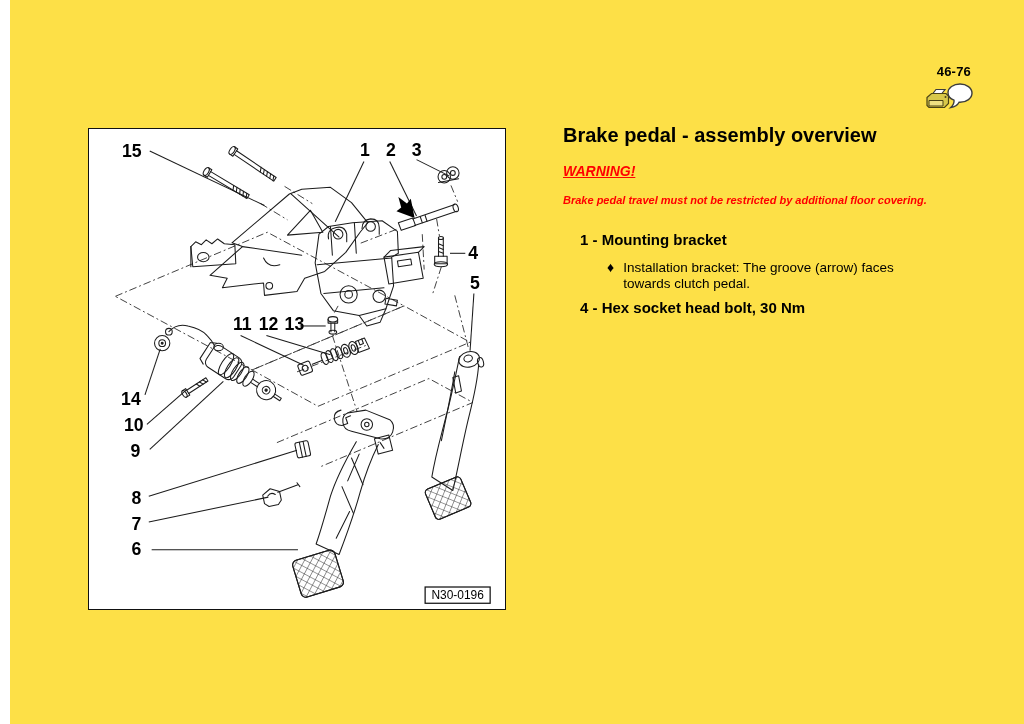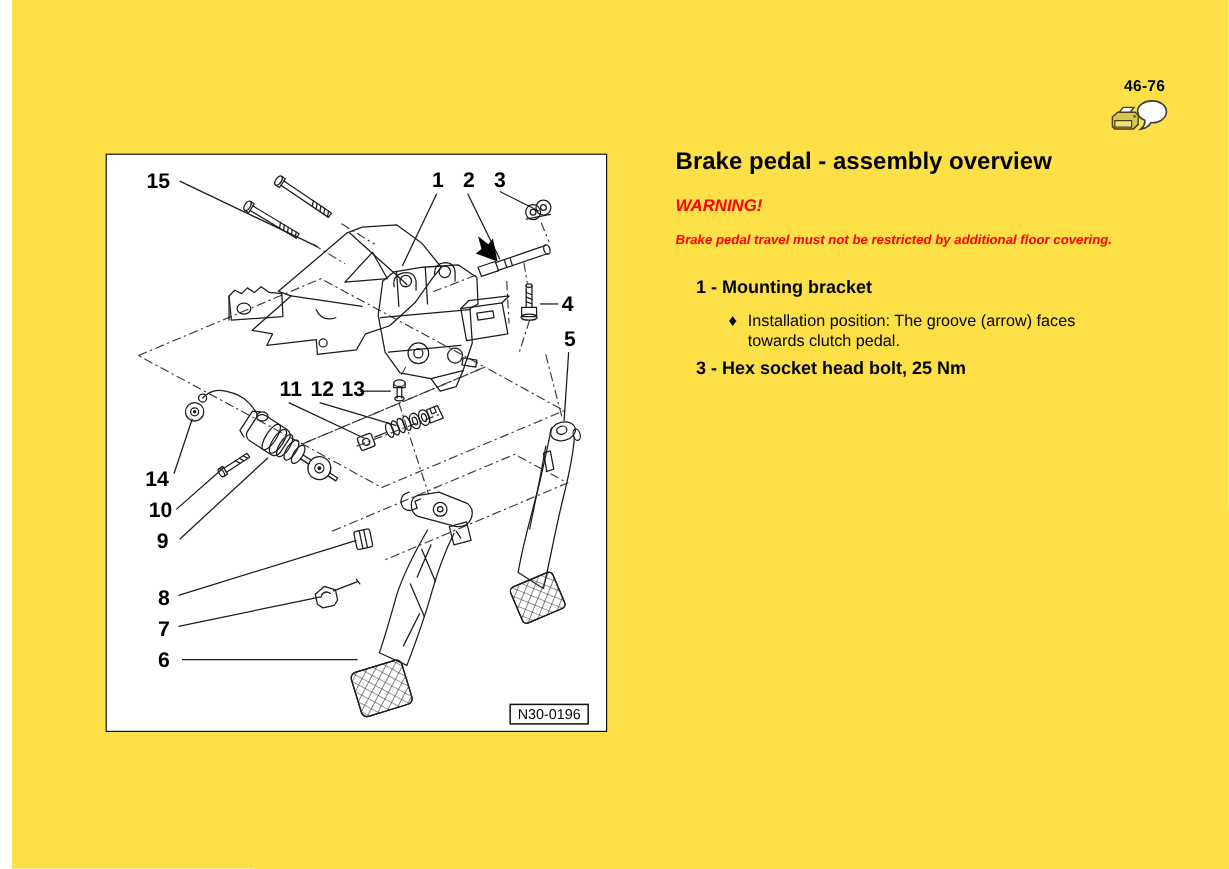--- a/index.html
+++ b/index.html
@@ -18,21 +18,21 @@
   .figure-frame{position:absolute;left:78px;top:128px;width:418px;height:482px;
                 border:1.5px solid #111;box-sizing:border-box;background:#fff;}
   .figure-frame svg{display:block;width:100%;height:100%;}
   .callout{font-family:"Liberation Sans",sans-serif;font-size:18.5px;font-weight:bold;fill:#000;}
   .figid{font-family:"Liberation Sans",sans-serif;font-size:12.5px;fill:#000;}
 
   
   .content{position:absolute;left:553px;top:124px;width:394px;}
   .title{font-size:20px;line-height:22px;font-weight:bold;margin:0 0 17px 0;}
   .warn-label{color:#ff0000;font-size:14px;line-height:17px;font-weight:bold;
-              font-style:italic;margin:0 0 12px 0;}
+              font-style:italic;margin:0 0 12px 0;text-decoration:underline;}
   .warn-text{color:#ff0000;font-size:11px;line-height:17px;font-weight:bold;
              font-style:italic;margin:0 0 24px 0;}
   .parts-list{padding-left:17px;}
   .part-item{font-size:15px;line-height:14px;font-weight:bold;margin:0 0 13px 0;}
   .note-bullet{display:flex;margin:2px 0 10px 27px;max-width:305px;}
   .diamond{font-size:14px;line-height:15.5px;margin-right:9px;flex:0 0 auto;}
   .bullet-text{font-size:13.5px;line-height:15.5px;}
 </style>
 </head>
 <body>
@@ -302,19 +302,19 @@
 
   <div class="content">
     <h1 class="title">Brake pedal - assembly overview</h1>
     <p class="warn-label">WARNING!</p>
     <p class="warn-text">Brake pedal travel must not be restricted by additional floor covering.</p>
 
     <div class="parts-list">
       <p class="part-item">1 - Mounting bracket</p>
       <div class="note-bullet">
         <span class="diamond">♦</span>
-        <span class="bullet-text">Installation position: The groove (arrow) faces towards clutch pedal.</span>
+        <span class="bullet-text">Installation bracket: The groove (arrow) faces towards clutch pedal.</span>
       </div>
-      <p class="part-item">3 - Hex socket head bolt, 25 Nm</p>
+      <p class="part-item">4 - Hex socket head bolt, 30 Nm</p>
     </div>
   </div>
 
 </div>
 
 </body></html>

